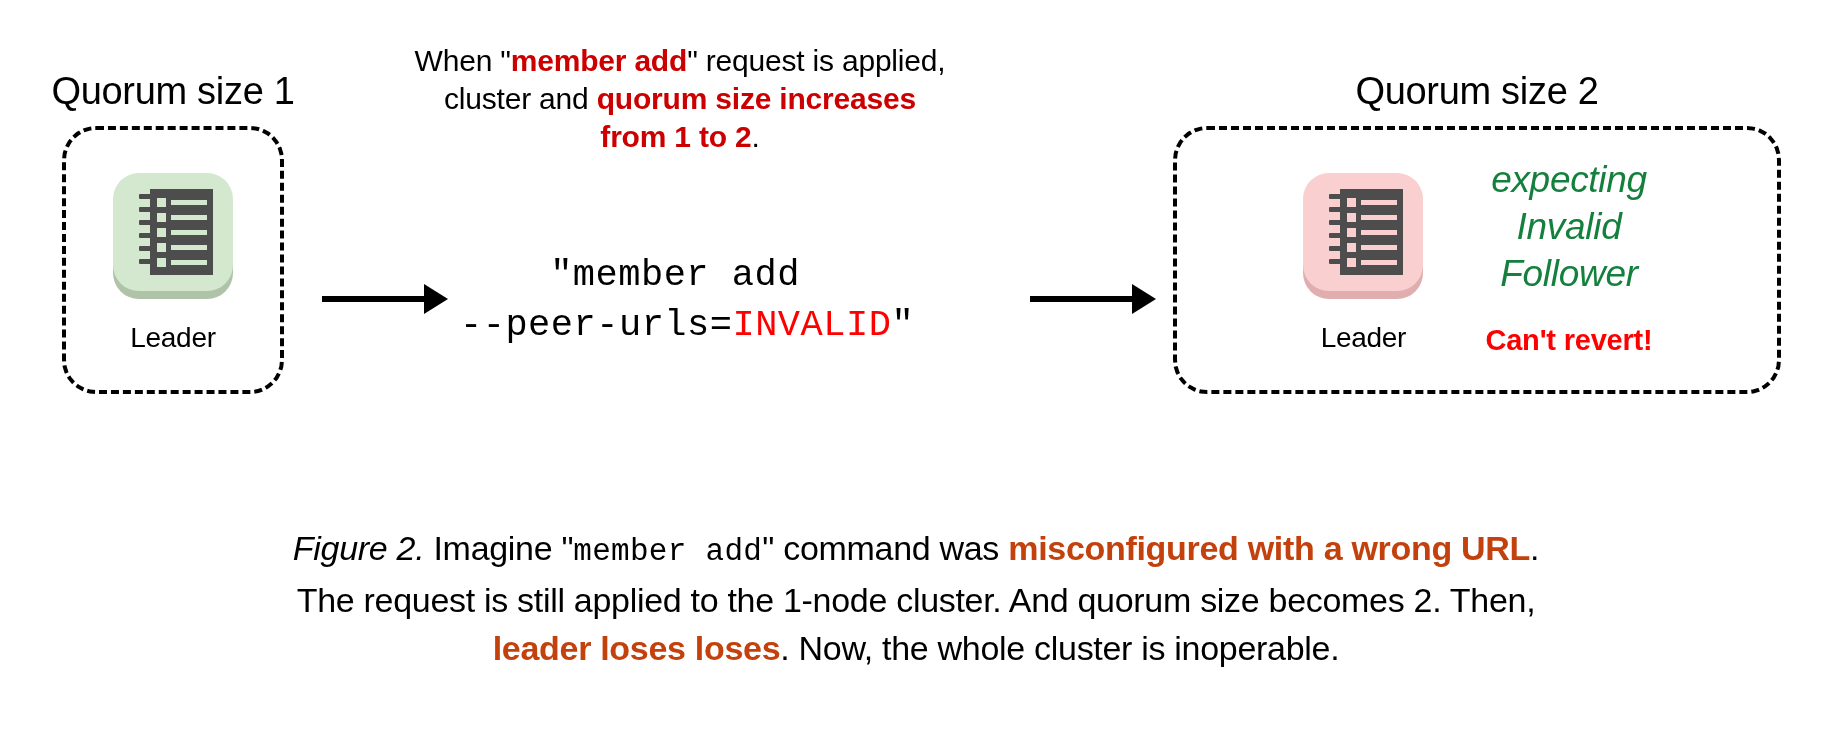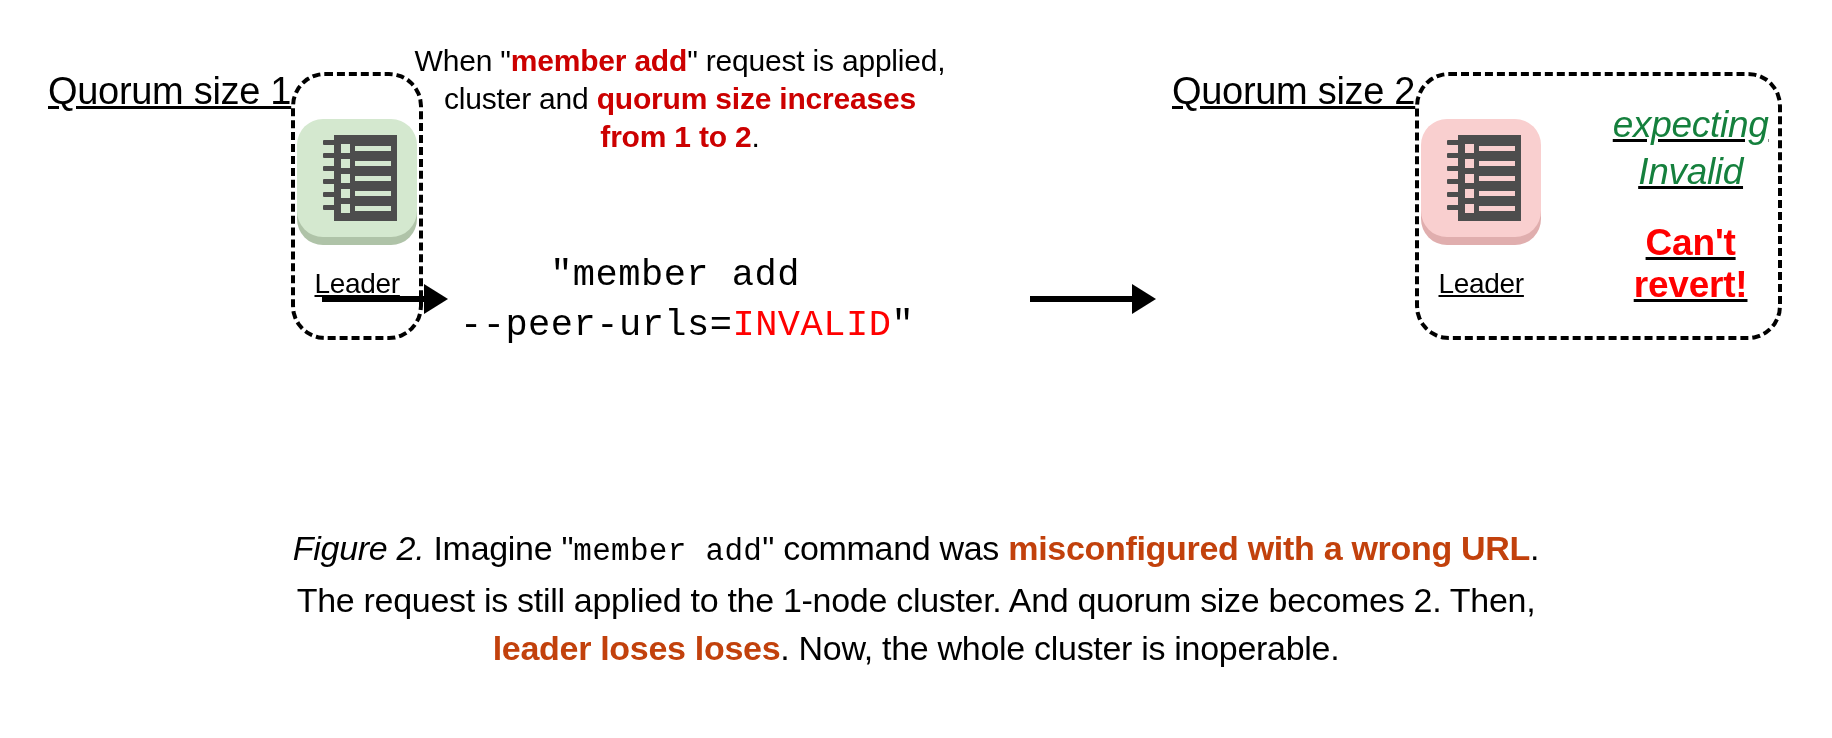--- a/index.html
+++ b/index.html
@@ -18,22 +18,22 @@
 
   .stage {
     position: absolute;
     inset: 0;
   }
 
   
   .cluster {
     position: absolute;
     display: flex;
-    flex-direction: row;
-    text-decoration: underline;
+    flex-direction: column;
+    align-items: center;
   }
   .cluster-title {
     font-size: 38px;
     line-height: 1.05;
     letter-spacing: -0.3px;
     color: #000;
     white-space: nowrap;
     margin-bottom: 14px;
   }
   .cluster-box {
@@ -139,21 +139,21 @@
     text-align: center;
     font-style: italic;
     font-size: 37px;
     line-height: 47px;
     letter-spacing: -0.3px;
     color: #15803d;
   }
   .side-warn {
     margin-top: 27px;
     text-align: center;
-    font-size: 37px;
+    font-size: 29px;
     font-weight: bold;
     color: #ff0000;
     letter-spacing: -0.2px;
   }
 
   .figure-caption {
     position: absolute;
     left: 0;
     right: 0;
     text-align: center;
@@ -271,20 +271,21 @@
             </g>
           </svg>
         </div>
         <div class="node-label">Leader</div>
       </div>
 
       <div style="margin-top:-6px;">
         <div class="side-note">
           <div>expecting</div>
           <div>Invalid</div>
+          <div>Follower</div>
         </div>
         <div class="side-warn">Can't revert!</div>
       </div>
     </div>
   </div>
 
   <div class="figure-caption" style="top:524px;">
     <div>
       <span class="fig-label">Figure 2.</span><span> Imagine "</span><span class="mono">member add</span><span>" command was </span><b>misconfigured with a wrong URL</b><span>.</span>
     </div>

